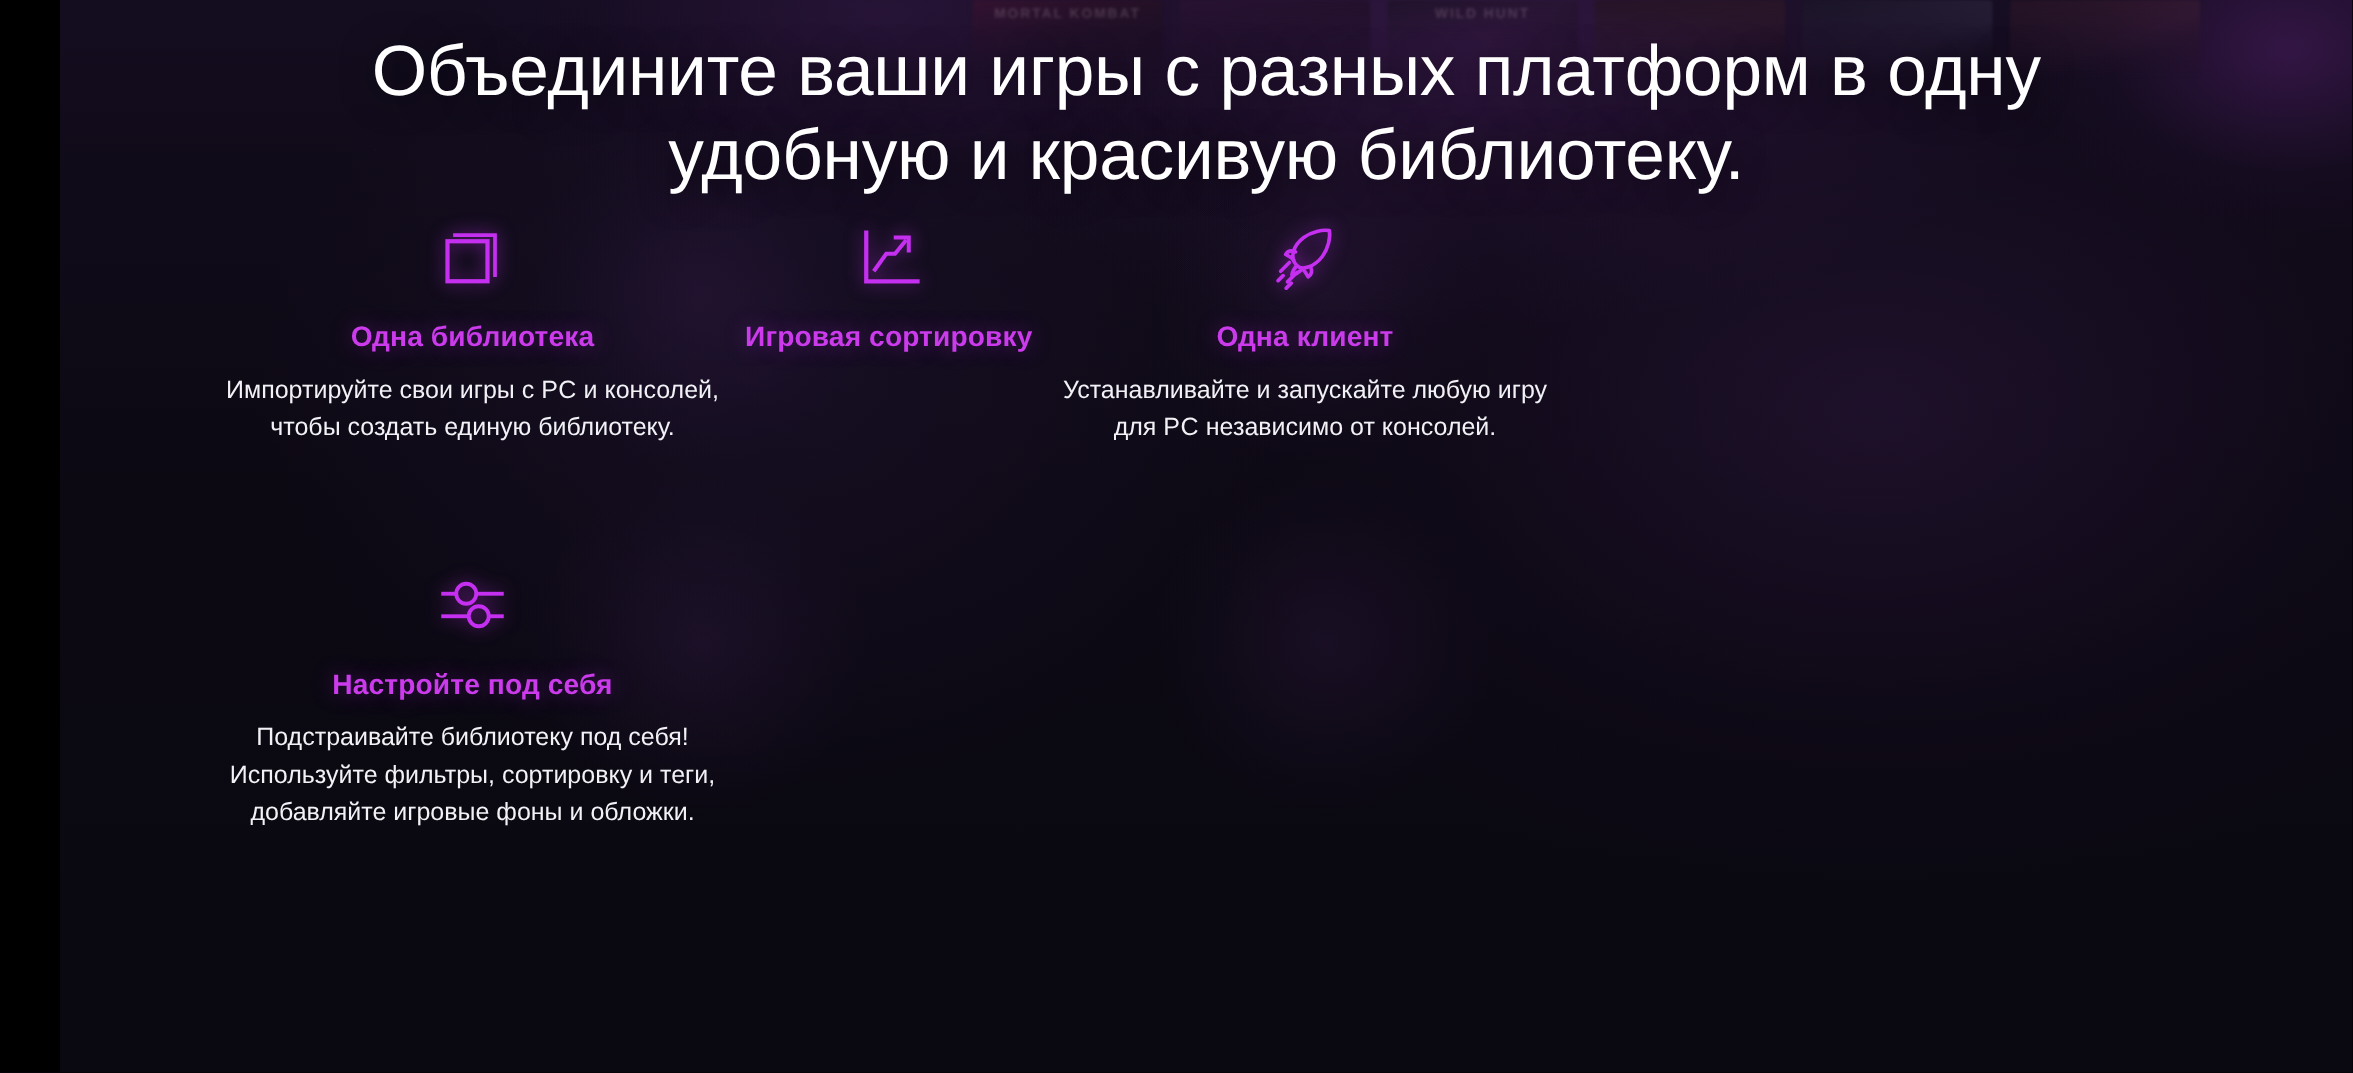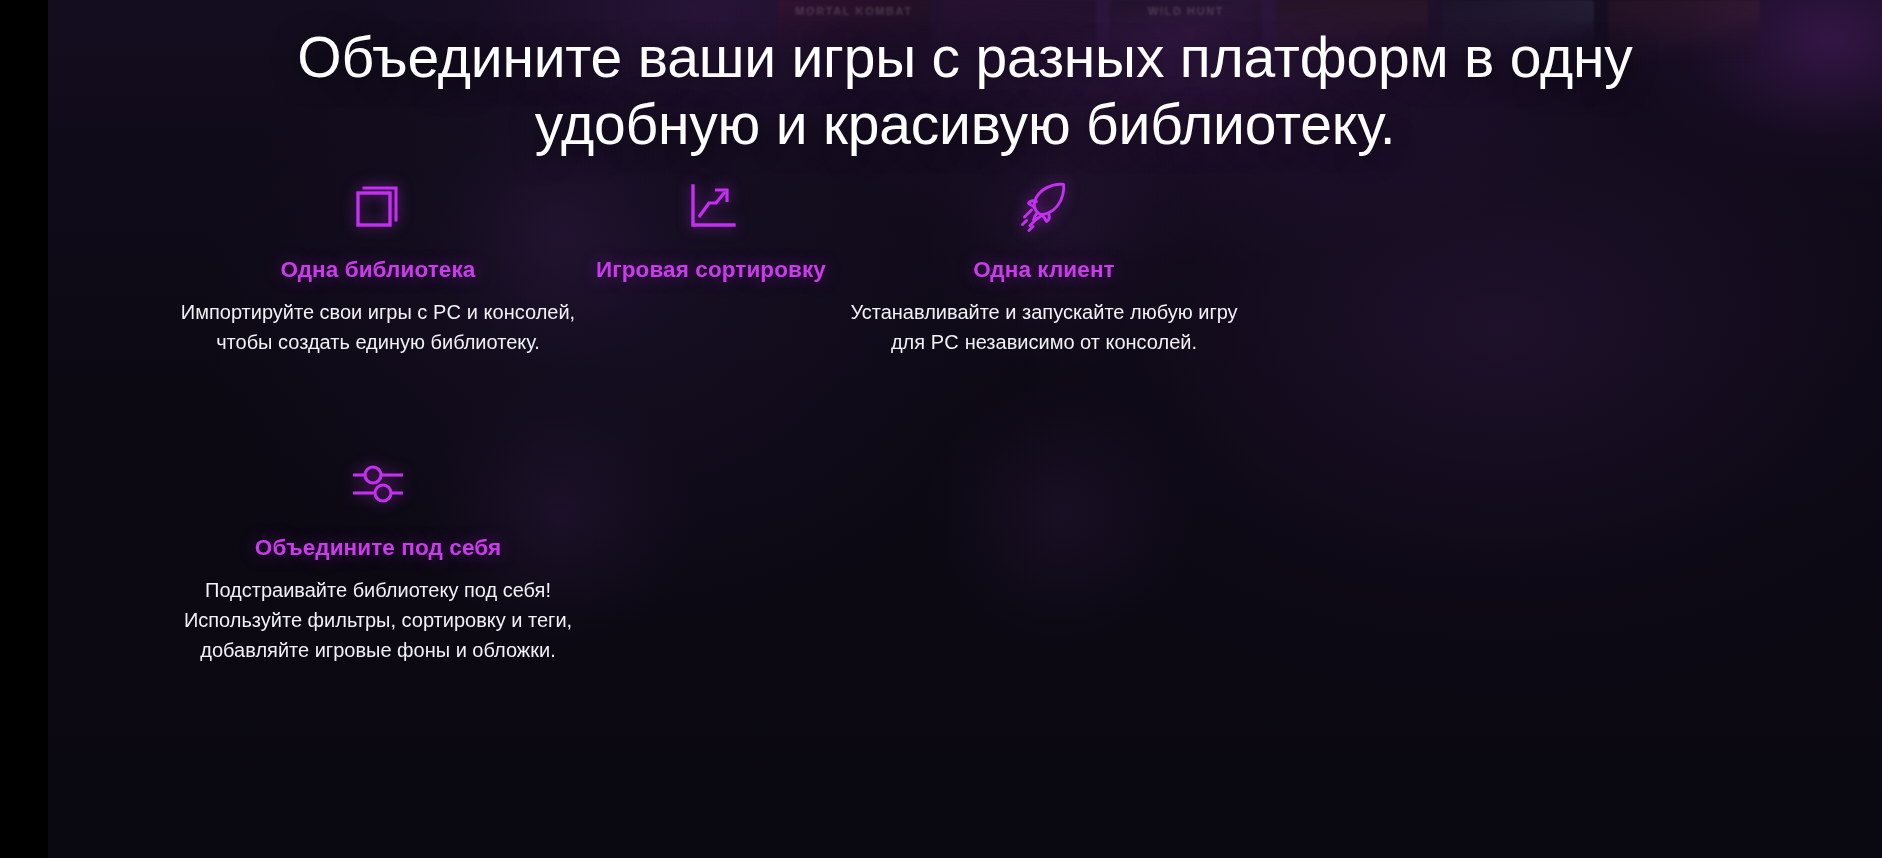--- a/index.html
+++ b/index.html
@@ -194,21 +194,21 @@
             <g stroke="#c42ff0" stroke-width="3.1" stroke-linecap="butt">
               <path d="M4 18 H16"></path>
               <path d="M32 18 H54"></path>
               <circle cx="24" cy="18" r="8" fill="none"></circle>
               <path d="M4 36 H26"></path>
               <path d="M42 36 H54"></path>
               <circle cx="34" cy="36" r="8" fill="none"></circle>
             </g>
           </svg>
         </div>
-        <div class="card-title">Объедините под себя</div>
+        <div class="card-title">Настройте под себя</div>
         <div class="card-body"><span>Подстраивайте библиотеку под себя! Используйте фильтры, сортировку и теги, добавляйте игровые фоны и обложки.</span><span class="thin"></span><span></span></div>
       </div>
 
     </div>
   </div>
 
   <div class="left-gutter"></div>
 </div>
 
 </body></html>

